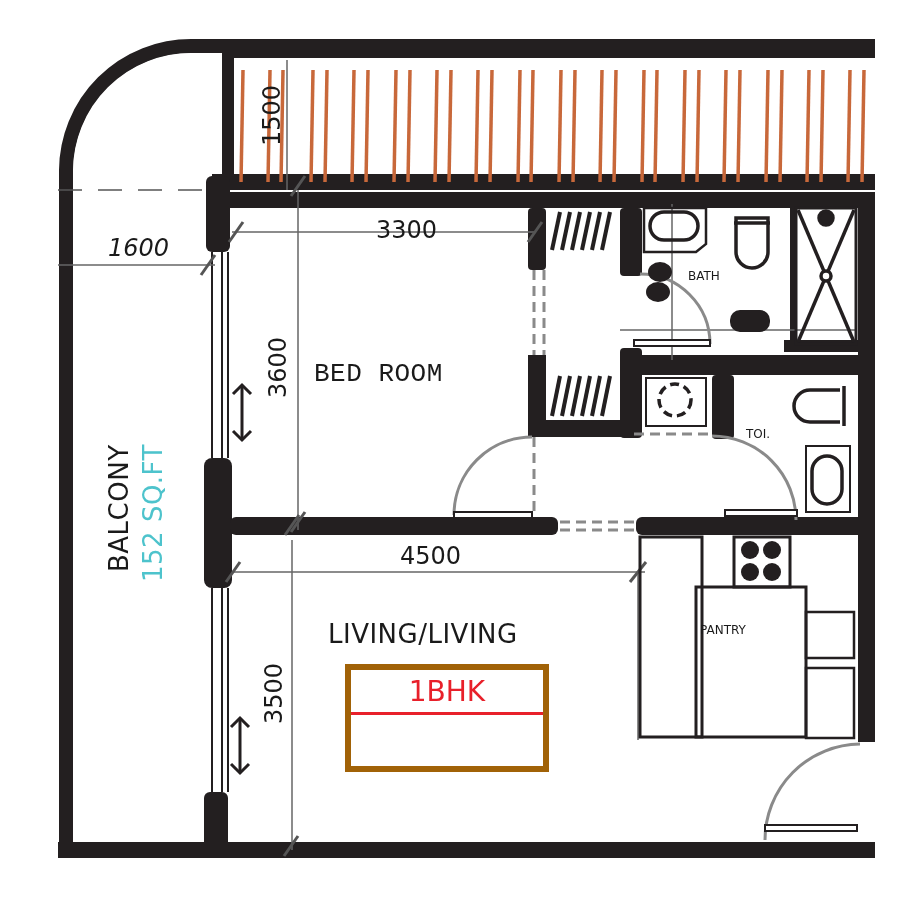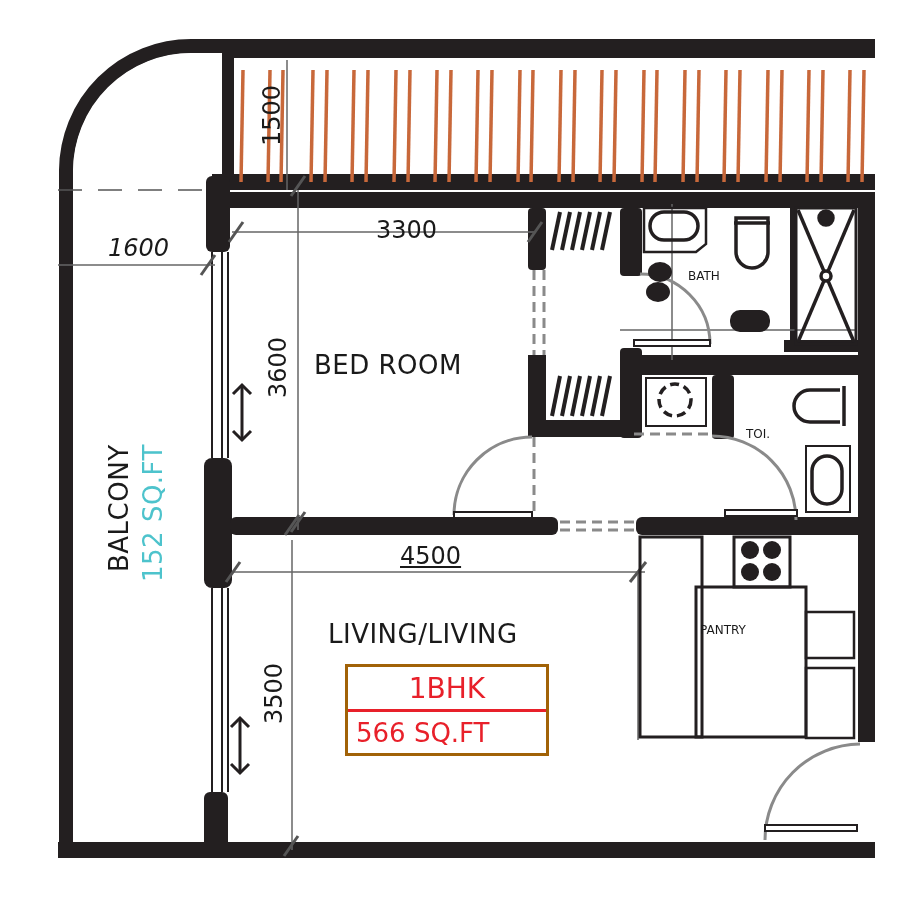--- a/index.html
+++ b/index.html
@@ -4,21 +4,21 @@
 <style>
   html, body { margin:0; padding:0; background:#ffffff; }
   body { width:920px; height:897px; overflow:hidden; position:relative; font-family:"DejaVu Sans", sans-serif; }
   #plan { position:absolute; left:0; top:0; width:920px; height:897px; }
   .lbl { position:absolute; color:#1a1a1a; font-family:"DejaVu Sans", sans-serif; white-space:nowrap; line-height:1; }
   .room { font-size:26px; letter-spacing:0.5px; }
   .room-sm { font-size:12px; }
   .dim { font-size:24px; }
   .vert { transform-origin:0 0; transform:rotate(-90deg); }
   .area-teal { color:#4dc3cc; }
-  .badge { position:absolute; left:345px; top:664px; width:204px; height:92px; border:3px solid #a16207; box-sizing:border-box; }
+  .badge { position:absolute; left:345px; top:664px; width:204px; height:108px; border:6px solid #a16207; box-sizing:border-box; }
   .badge-top { height:45px; border-bottom:3px solid #e8202a; box-sizing:border-box; display:flex; align-items:center; justify-content:center; color:#e8202a; font-size:28px; }
   .badge-bot { height:41px; display:flex; align-items:center; padding-left:8px; color:#e8202a; font-size:26px; }
 </style>
 </head>
 <body>
 
 <svg id="plan" viewBox="0 0 920 897" xmlns="http://www.w3.org/2000/svg">
 
   <g fill="none" stroke="#231f20">
     <path d="M 66 858 L 66 170 A 125 125 0 0 1 191 46 L 875 46" stroke-width="14"></path>
@@ -203,32 +203,31 @@
     <circle cx="750" cy="572" r="9"></circle>
       <circle cx="772" cy="572" r="9"></circle>
   </g>
   <g fill="#231f20">
     <ellipse cx="660" cy="272" rx="12" ry="10"></ellipse>
       <ellipse cx="658" cy="292" rx="12" ry="10"></ellipse>
     <rect x="730" y="310" width="40" height="22" rx="10"></rect>
   </g>
 </svg>
 
-<div class="lbl room" style="left:314px; top:352px;">BED ROOM</div>
+<div class="lbl room" style="left:314px; top:361px;font-family:Liberation Mono, monospace;">BED ROOM</div>
 <div class="lbl room-sm" style="left:688px; top:270px;">BATH</div>
 <div class="lbl room-sm" style="left:746px; top:428px;">TOI.</div>
 <div class="lbl room" style="left:328px; top:621px;">LIVING/LIVING</div>
 <div class="lbl room-sm" style="left:700px; top:624px;">PANTRY</div>
 
 <div class="lbl room vert" style="left:106px; top:572px;">BALCONY</div>
 <div class="lbl room vert area-teal" style="left:140px; top:582px;">152 SQ.FT</div>
 
 <div class="lbl dim" style="left:108px; top:236px;font-style:italic;">1600</div>
 <div class="lbl dim" style="left:348px; top:218px;margin-left:28px;">3300</div>
 <div class="lbl dim vert" style="left:266px; top:398px;">3600</div>
 <div class="lbl dim vert" style="left:260px; top:146px;">1500</div>
-<div class="lbl dim" style="left:400px; top:544px;text-decoration:underline;">4500</div>
+<div class="lbl dim" style="left:400px; top:544px;">4500</div>
 <div class="lbl dim vert" style="left:262px; top:724px;">3500</div>
 
 <div class="badge">
   <div class="badge-top">1BHK</div>
-  <div class="badge-bot">566 SQ.FT</div>
 </div>
 
 </body></html>

